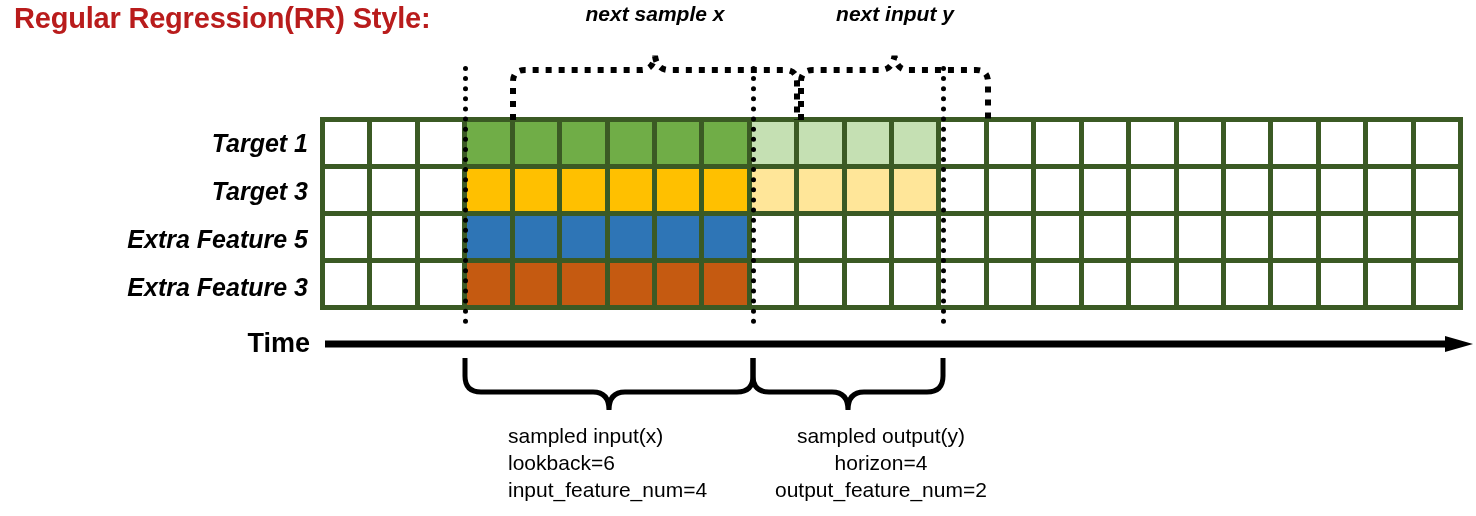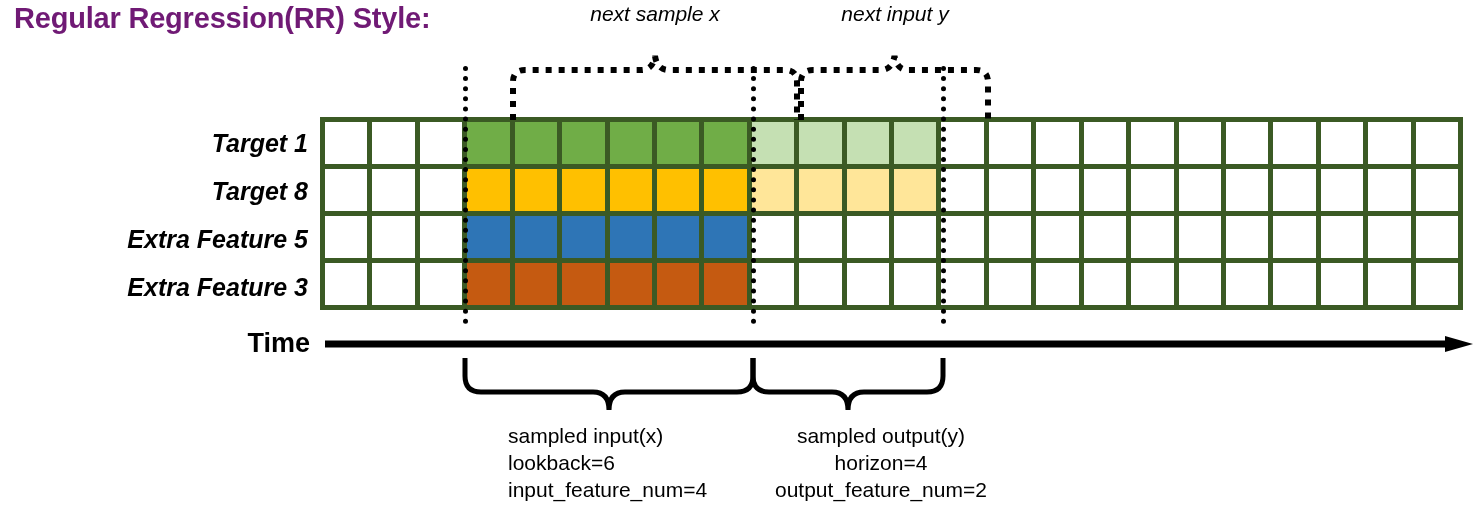--- a/index.html
+++ b/index.html
@@ -14,21 +14,21 @@
     font-family: "Liberation Sans", sans-serif;
     overflow: hidden;
   }
 
   #page-title {
     position: absolute;
     left: 14px;
     top: 2px;
     font-size: 29px;
     font-weight: bold;
-    color: #701a75;
+    color: #b91c1c;
     letter-spacing: -0.2px;
     white-space: nowrap;
   }
 
   
   .row-label {
     position: absolute;
     right: 0;
     width: 100%;
     text-align: right;
@@ -103,37 +103,38 @@
   .brace-svg { position: absolute; }
 
   
   .top-caption {
     position: absolute;
     font-size: 21px;
     font-style: italic;
     color: #000000;
     white-space: nowrap;
     text-align: center;
+    font-weight: bold;
   }
   .bottom-caption {
     position: absolute;
     font-size: 21px;
     color: #000000;
     line-height: 1.28;
     white-space: nowrap;
   }
 </style>
 </head>
 <body>
 
 <div id="page-title">Regular Regression(RR) Style:</div>
 
 <div id="row-labels">
   <div class="row-label" style="top:14px">Target 1</div>
-  <div class="row-label" style="top:62px">Target 8</div>
+  <div class="row-label" style="top:62px">Target 3</div>
   <div class="row-label" style="top:110px">Extra Feature 5</div>
   <div class="row-label" style="top:158px">Extra Feature 3</div>
 </div>
 
 <div id="grid" style="background: rgb(59, 90, 36);">
     <div class="grid-row">
       <div class="cell" style="background: rgb(255, 255, 255);"></div>
       <div class="cell" style="background: rgb(255, 255, 255);"></div>
       <div class="cell" style="background: rgb(255, 255, 255);"></div>
       <div class="cell" style="background: rgb(112, 173, 71);"></div>

